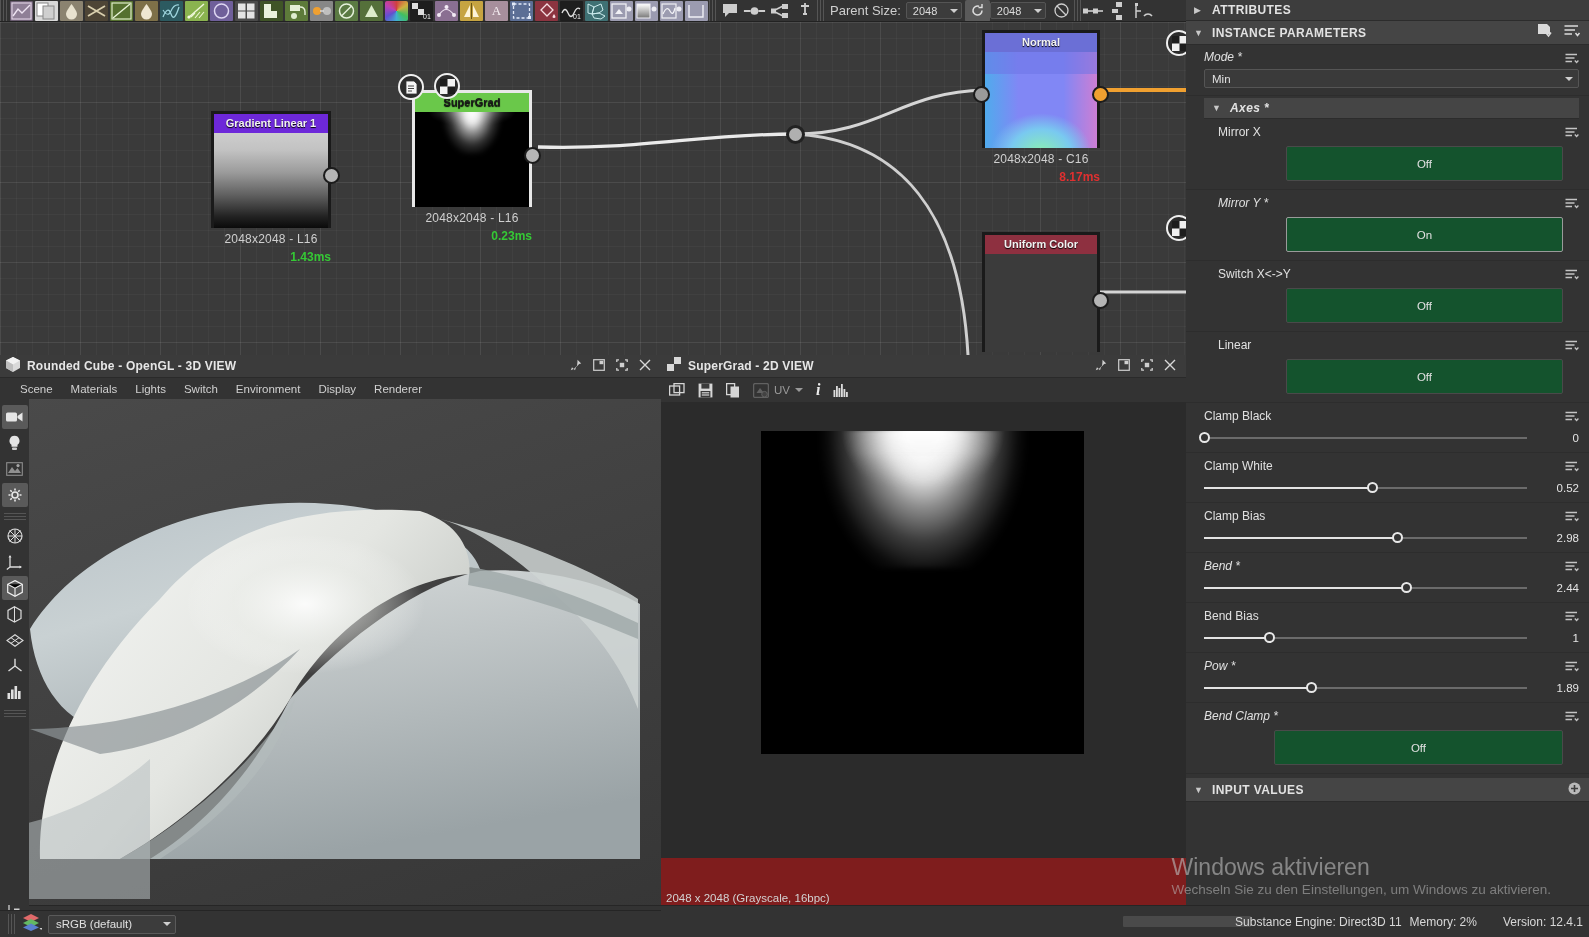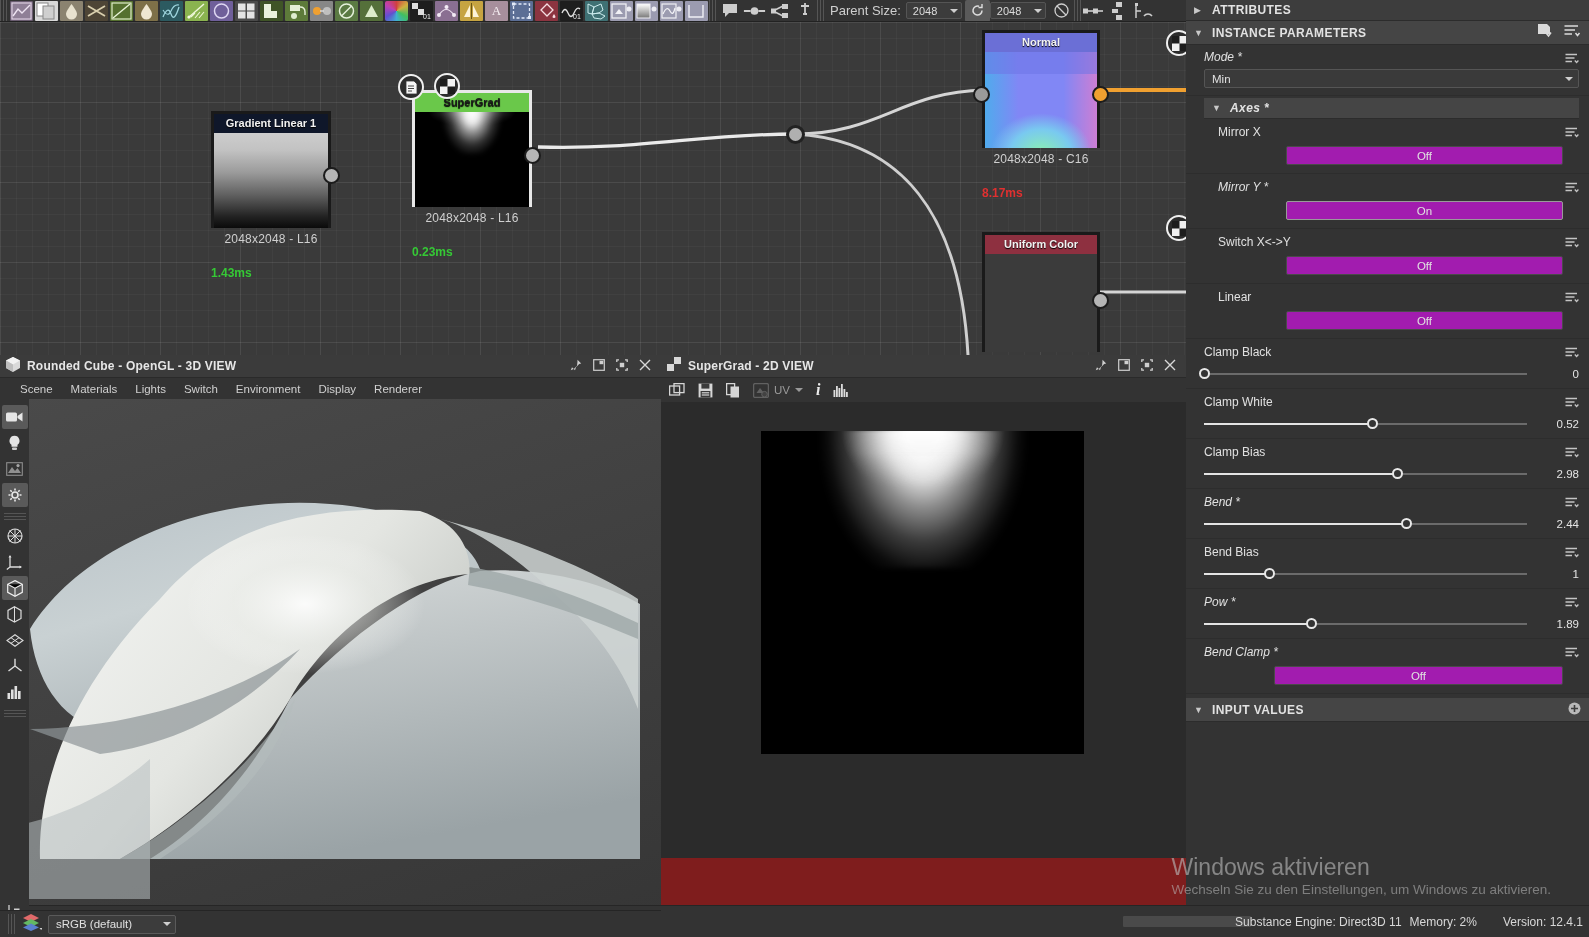--- a/index.html
+++ b/index.html
@@ -50,21 +50,21 @@
     overflow: hidden;
   }
   .node { position: absolute; }
   .node-box { border: 3px solid #1a1a1a; background:#303030; }
   .node-box.sel { border-color: #e8e8e8; }
   .node-title { height: 19px; line-height:19px; text-align: center;
     font-size: 11px; font-weight: bold; color: #f2f2f2; text-shadow: 0 1px 1px #000; }
   .node-body { width: 100%; }
   .node-cap { text-align: center; font-size: 12px; color: #cfcfcf;
     margin-top: 4px; letter-spacing: .2px; }
-  .node-ms { text-align: left; font-size: 12px; font-weight: bold; margin-top: 20px; }
+  .node-ms { text-align: right; font-size: 12px; font-weight: bold; margin-top: 4px; }
   .port { position: absolute; width: 17px; height: 17px; border-radius: 50%;
     background: #b5b5b5; border: 2px solid #1c1c1c; }
   .port.small-in { background:#9a9a9a; }
   .port.orange { background: #f0a030; }
   .badge { position: absolute; width: 26px; height: 26px; border-radius: 50%;
     background: #2c2c2c; border: 2px solid #f0f0f0;
     display: flex; align-items: center; justify-content: center; }
   .rewire { position:absolute; width:19px; height:19px; border-radius:50%;
     background:#b0b0b0; border:3px solid #222; }
 
@@ -125,21 +125,21 @@
   .sec-head { height: 22px; display: flex; align-items: center; gap: 8px;
     padding: 0 8px; background: #3d3d3d; border-bottom:1px solid #2c2c2c; }
   .sec-head.lighter { background: #454545; }
   .sec-head .st { font-size: 12px; font-weight: bold; color: #e2e2e2; letter-spacing: .4px; }
   .chev { color: #c8c8c8; font-size: 9px; width:10px; display:inline-block;}
   .prm { border-bottom: 1px solid #2d2d2d; padding: 6px 0 8px 0; position: relative; }
   .prm-label { font-size: 12px; color: #e0e0e0; padding-left: 18px; }
   .prm-label.ital { font-style: italic; }
   .prm-label.ind { padding-left: 32px; }
   .prm-fn { position: absolute; right: 10px; top: 6px; width: 14px; height: 12px; }
-  .togglebtn { height: 19px; background: #a21caf; border: 1px solid #4a4a4a; border-radius: 2px;
+  .togglebtn { height: 35px; background: #14532d; border: 1px solid #4a4a4a; border-radius: 2px;
     font-size: 11.5px; color: #e0e0e0; display: flex; align-items: center;
     justify-content: center; }
   .togglebtn.on { border-color: #9a9a9a; }
   .dropdown { height: 19px; background: #3a3a3a; border: 1px solid #555; border-radius: 2px;
     font-size: 11.5px; color: #e0e0e0; display: flex; align-items: center;
     padding: 0 5px 0 7px; }
   .sliderrow { display: flex; align-items: center; margin-top: 9px; padding: 0 10px 0 18px; }
   .track { position: relative; height: 2px; background: #6b6b6b; flex: 1; }
   .track .fill { position: absolute; left: 0; top: 0; height: 2px; background: #e4e4e4; }
   .knob { position: absolute; top: -5px; width: 11px; height: 11px; border-radius: 50%;
@@ -422,21 +422,21 @@
     <svg width="1186" height="333" style="position:absolute;left:0;top:0;">
       <path d="M 538 125 C 640 128 700 112 795 112" stroke="#eaeaea" stroke-width="3.3" fill="none"></path>
       <path d="M 795 112 C 880 112 900 70 985 68" stroke="#d5d5d5" stroke-width="3" fill="none"></path>
       <path d="M 795 112 C 900 118 960 190 968 333" stroke="#cfcfcf" stroke-width="3" fill="none"></path>
       <path d="M 1100 68 L 1186 68" stroke="#f0a030" stroke-width="4" fill="none"></path>
       <path d="M 1100 270 L 1186 270" stroke="#d5d5d5" stroke-width="3" fill="none"></path>
     </svg>
 
     <div class="node" style="left:211px; top:89px;">
       <div class="node-box" style="width:120px;height:117px;">
-        <div class="node-title" style="background:#0f172a;">Gradient Linear 1</div>
+        <div class="node-title" style="background:#6d28d9;">Gradient Linear 1</div>
         <div class="node-body" style="height:95px;background:linear-gradient(to bottom,#cdcdcd 0%,#c2c2c2 18%,#9a9a9a 42%,#5e5e5e 66%,#222 88%,#0a0a0a 100%);"></div>
       </div>
       <div class="port" style="right:-9px; top:56px;"></div>
       <div class="node-cap">2048x2048 - L16</div>
       <div class="node-ms" style="color:#35c935;">1.43ms</div>
     </div>
 
     <div class="node" style="left:412px; top:68px;">
       <div class="badge" style="left:-14px; top:-16px;">
         <svg width="13" height="15" viewBox="0 0 13 15">
@@ -777,20 +777,23 @@
              background:radial-gradient(ellipse 42% 50% at 50% 56%, #ffffff 0%, #fbfbfb 16%, #d8d8d8 31%, #8d8d8d 48%, #3c3c3c 70%, #0c0c0c 90%, #000 100%);
              filter:blur(2.5px);"></div>
         <div style="position:absolute;left:50%;top:0;transform:translateX(-50%);width:170px;height:58px;
              background:linear-gradient(to bottom, #ffffff 0%, #f4f4f4 38%, rgba(150,150,150,0) 100%);
              -webkit-mask-image:radial-gradient(ellipse 48% 120% at 50% 0%, #000 10%, transparent 100%);
              mask-image:radial-gradient(ellipse 48% 120% at 50% 0%, #000 10%, transparent 100%);
              filter:blur(1.5px);"></div>
       </div>
     </div>
 
+    <div class="v2-status">
+      <span>2048 x 2048 (Grayscale, 16bpc)</span>
+    </div>
 
     <div class="v2-bottom">
       <div style="width:8px;height:20px;background:repeating-linear-gradient(to right,#555 0 1px,#333 1px 3px);"></div>
       <span>
         <svg width="20" height="18" viewBox="0 0 20 18">
             <path d="M9 1 L17 5 L9 9 L1 5z" fill="#e06a6a"></path>
             <path d="M9 6 L17 10 L9 14 L1 10z" fill="#63b863"></path>
             <path d="M9 10.5 L17 14.5 L9 18 L1 14.5z" fill="#5a7fd0"></path>
             <path d="M17.5 15 l1.6 2 l1.6-2z" fill="#cfcfcf"></path>
           </svg>

